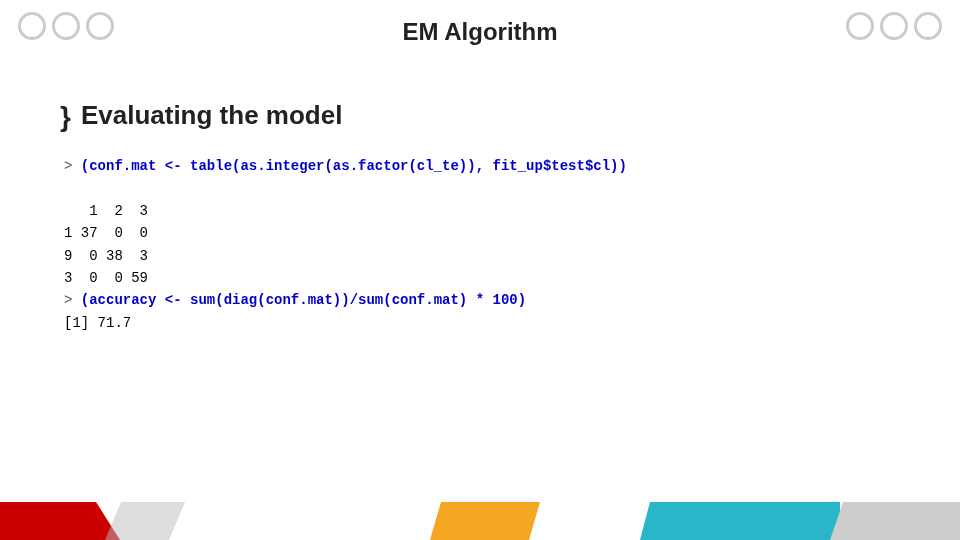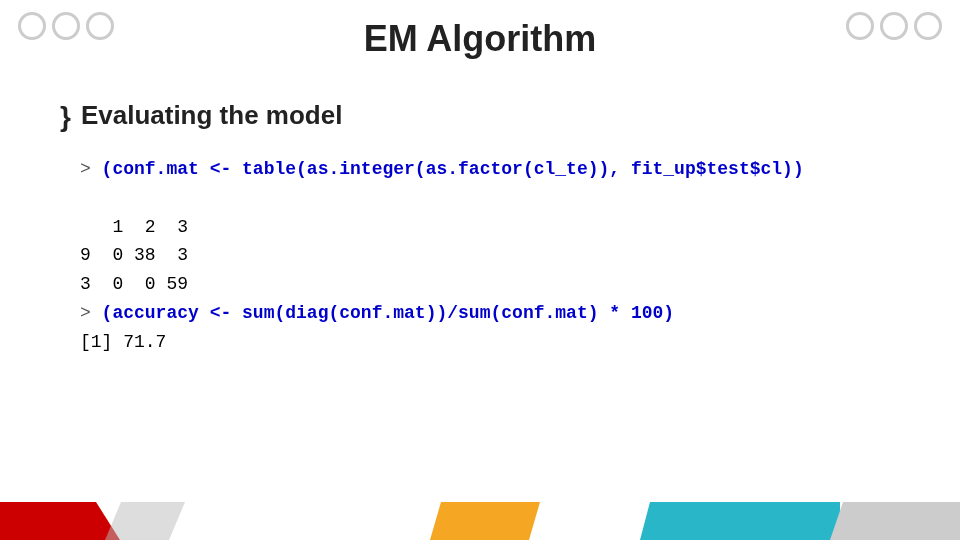--- a/index.html
+++ b/index.html
@@ -39,21 +39,21 @@
       gap: 6px;
     }
 
     
     .slide-title {
       position: absolute;
       top: 18px;
       left: 0;
       right: 0;
       text-align: center;
-      font-size: 36px;
+      font-size: 24px;
       font-weight: bold;
       color: #222222;
     }
 
     
     .bullet-section {
       position: absolute;
       top: 100px;
       left: 60px;
       display: flex;
@@ -72,24 +72,24 @@
     .bullet-text {
       font-size: 26px;
       font-weight: bold;
       color: #222222;
     }
 
     
     .code-block {
       position: absolute;
       top: 155px;
-      left: 80px;
+      left: 64px;
       right: 60px;
       font-family: 'Courier New', Courier, monospace;
-      font-size: 18px;
+      font-size: 14px;
       line-height: 1.6;
       color: #000000;
     }
 
     .code-line {
       display: block;
       white-space: pre;
     }
 
     .code-blue {
@@ -178,20 +178,21 @@
 
 <div class="bullet-section">
   <span class="bullet-arrow">}</span>
   <span class="bullet-text">Evaluating the model</span>
 </div>
 
 <div class="code-block">
   <span class="code-line"><span class="code-prompt">&gt; </span><span class="code-blue">(conf.mat &lt;- table(as.integer(as.factor(cl_te)), fit_up$test$cl))</span></span>
   <span class="code-line">&nbsp;</span>
   <span class="code-line">   1  2  3</span>
+  <span class="code-line">1 37  0  0</span>
   <span class="code-line">9  0 38  3</span>
   <span class="code-line">3  0  0 59</span>
   <span class="code-line"><span class="code-prompt">&gt; </span><span class="code-blue">(accuracy &lt;- sum(diag(conf.mat))/sum(conf.mat) * 100)</span></span>
   <span class="code-line">[1] 71.7</span>
 </div>
 
 <div class="bottom-bar">
   <div class="shape shape-red-left"></div>
   <div class="shape shape-gray-left"></div>
   <div class="shape shape-orange"></div>

